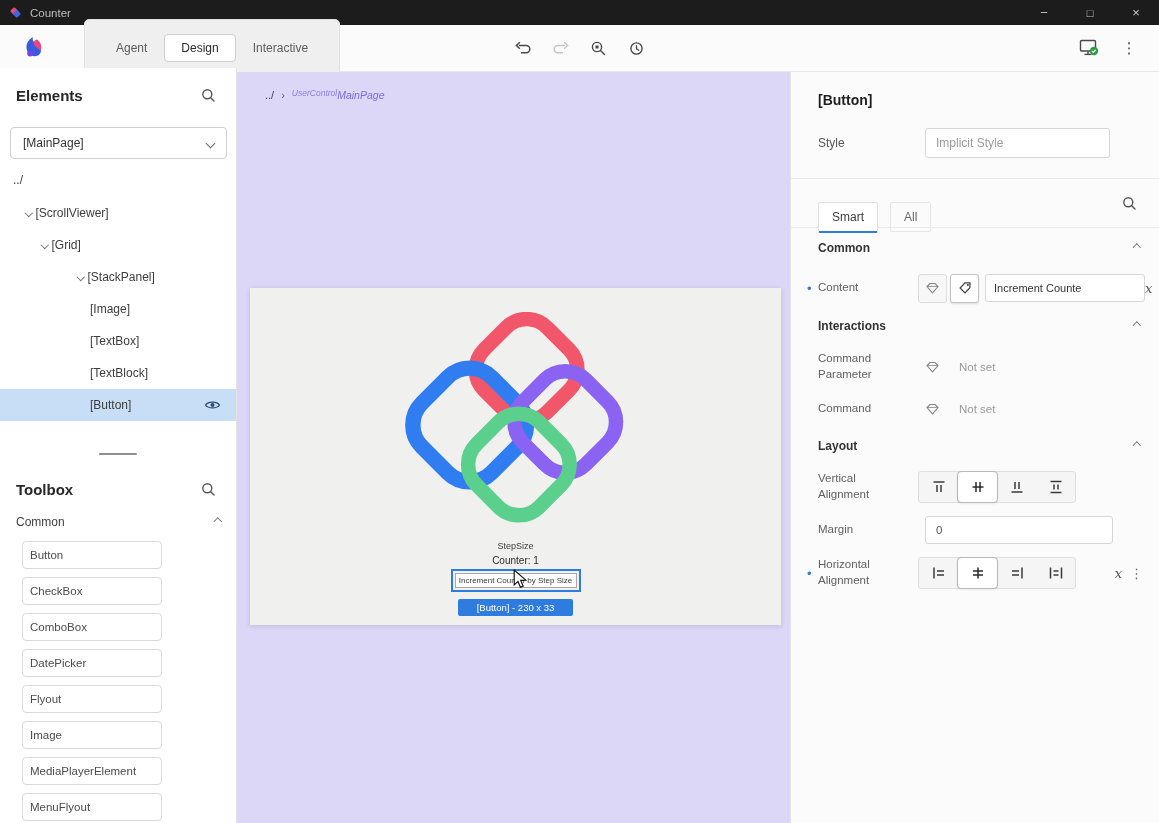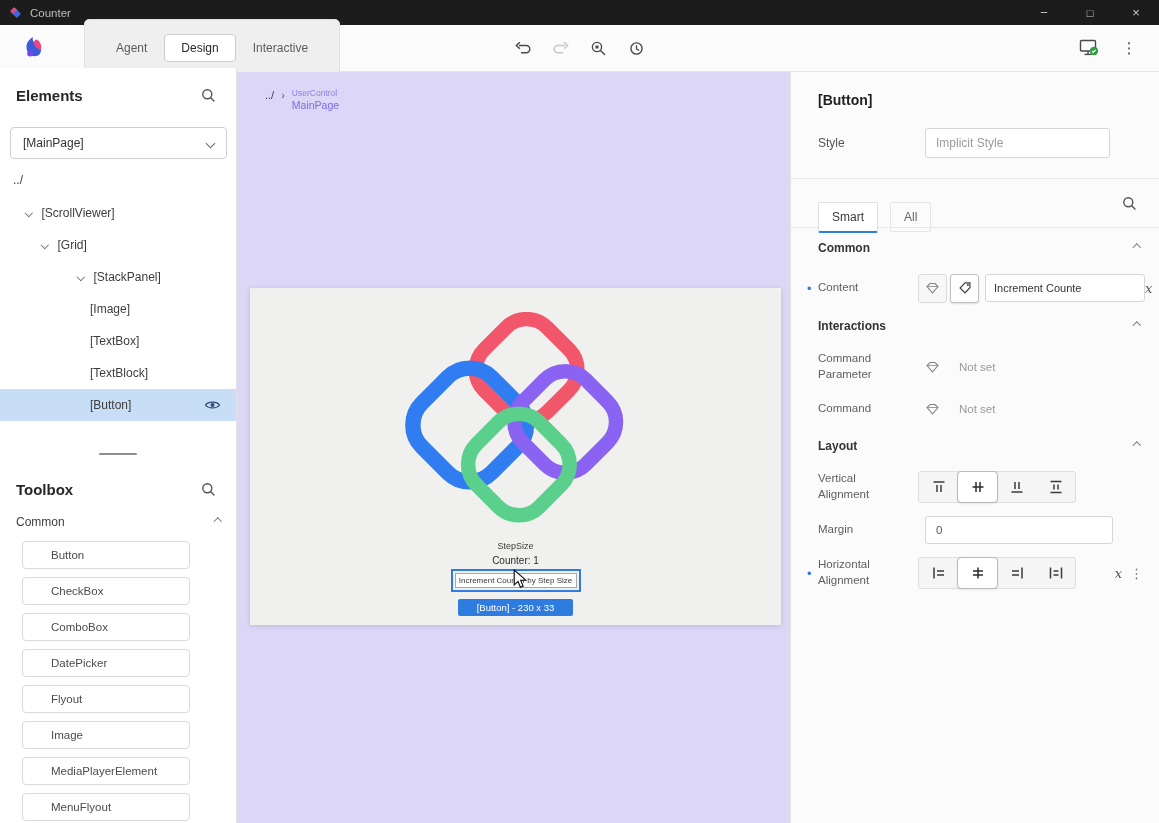--- a/index.html
+++ b/index.html
@@ -32,36 +32,36 @@
   .panel-head {display:flex; align-items:center; justify-content:space-between; padding:15px 16px 6px;}
   .panel-head.second {padding-top:22px; padding-bottom:4px;}
   .panel-title {font-size:15px; font-weight:bold; color:#272727;}
   .scope-select {margin:14px 10px 0; height:32px; width:217px; border:1px solid #cfcfcf; border-radius:4px; display:flex; align-items:center; justify-content:space-between; padding:0 12px; background:#fff; font-size:12px; color:#333;}
   .chev {display:inline-block; width:7px; height:7px; border-right:1.5px solid #6b6b6b; border-bottom:1.5px solid #6b6b6b;}
   .chev.down {transform:rotate(45deg);}
   .chev.up {transform:rotate(-135deg);}
   .chev.small {width:5.5px; height:5.5px; border-width:1.3px;}
   .tree-root {margin-top:8px; height:26px; display:flex; align-items:center; padding-left:13px; font-size:12px; color:#3d3d3d;}
   .tree {margin-top:4px; font-size:12px; color:#3d3d3d;}
-  .tree-row {height:32px; display:flex; align-items:center; gap:10px;}
+  .tree-row {height:32px; display:flex; align-items:center; gap:4px;}
   .ind1 {padding-left:26px;} .ind2 {padding-left:42px;} .ind3 {padding-left:78px;} .ind4 {padding-left:90px;}
   .tree-row.selected {background:#c8def6;}
   .tree-row .eye {margin-left:auto; margin-right:15px; display:flex;}
   .drag-handle {width:38px; height:2px; background:#8e8e8e; border-radius:1px; margin:32px auto 0;}
   .tb-section-row {display:flex; align-items:center; justify-content:space-between; padding:10px 16px 6px;}
   .tb-section-label {font-size:12px; color:#3f3f3f;}
   .tool-list {margin-top:6px;}
-  .tool-item {width:168px; height:28px; border:1px solid #dadada; border-radius:4px; background:#fff; margin:0 0 8px 22px; display:flex; align-items:center; padding-left:28px; font-size:11.5px; color:#4c4c4c;}
+  .tool-item {width:140px; height:28px; border:1px solid #dadada; border-radius:4px; background:#fff; margin:0 0 8px 22px; display:flex; align-items:center; padding-left:7px; font-size:11.5px; color:#4c4c4c;}
 
   
   .canvas {position:absolute; top:72px; left:237px; width:553px; bottom:0; background:#dcd6f7; overflow:hidden;}
   .breadcrumb {position:absolute; left:28px; top:17px; display:flex; gap:7px; align-items:flex-start;}
   .bc-root {font-size:11px; color:#3c3c55;}
   .bc-sep {font-size:11px; color:#5a5a7a;}
-  .bc-col {display:flex; flex-direction:column; line-height:1.15;}
+  .bc-col {display:flex; flex-direction:row; line-height:1.15;font-style:italic;}
   .bc-type {font-size:8.5px; color:#8b80ee;}
   .bc-page {font-size:10.5px; color:#7a6ceb;}
   .artboard {position:absolute; left:13px; top:216px; width:531px; height:337px; background:#f0f0ee; box-shadow:0 1px 5px rgba(60,60,90,0.18); display:flex; flex-direction:column; align-items:center;}
   .logo-svg {margin-top:24px;}
   .step-label {margin-top:7px; font-size:9px; color:#3c3c3c;}
   .counter-label {margin-top:4px; font-size:10px; color:#2c2c2c;}
   .sel-wrap {margin-top:3px; border:2px solid var(--accent,#2e7ce0); padding:2px;}
   .mini-button {width:122px; height:15px; background:#fdfdfd; border:1px solid #a9a9a9; display:flex; align-items:center; justify-content:center; font-size:8px; color:#3c3c3c; white-space:nowrap; overflow:hidden;}
   .size-badge {margin-top:7px; background:var(--accent,#2e7ce0); color:#fff; font-size:9.5px; padding:3px 19px; border-radius:2px;}
   .cursor {position:absolute; left:276px; top:497px;}

